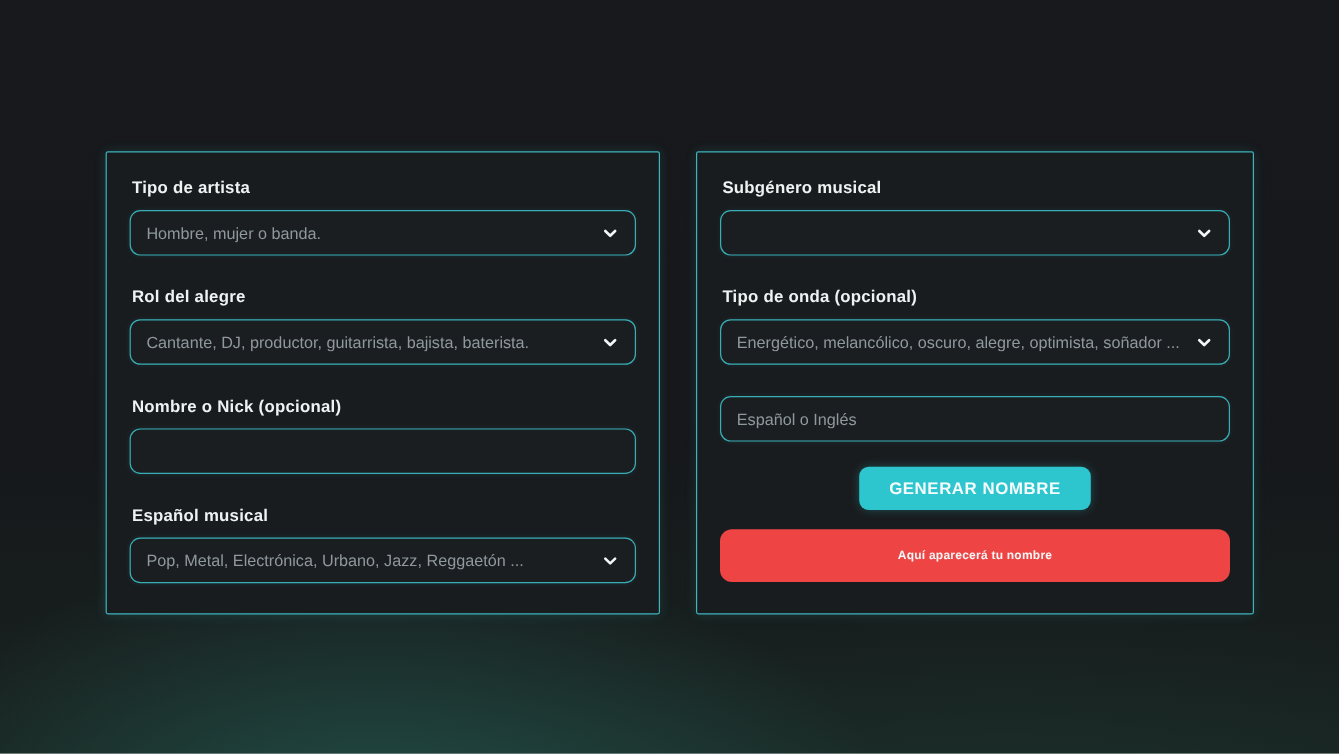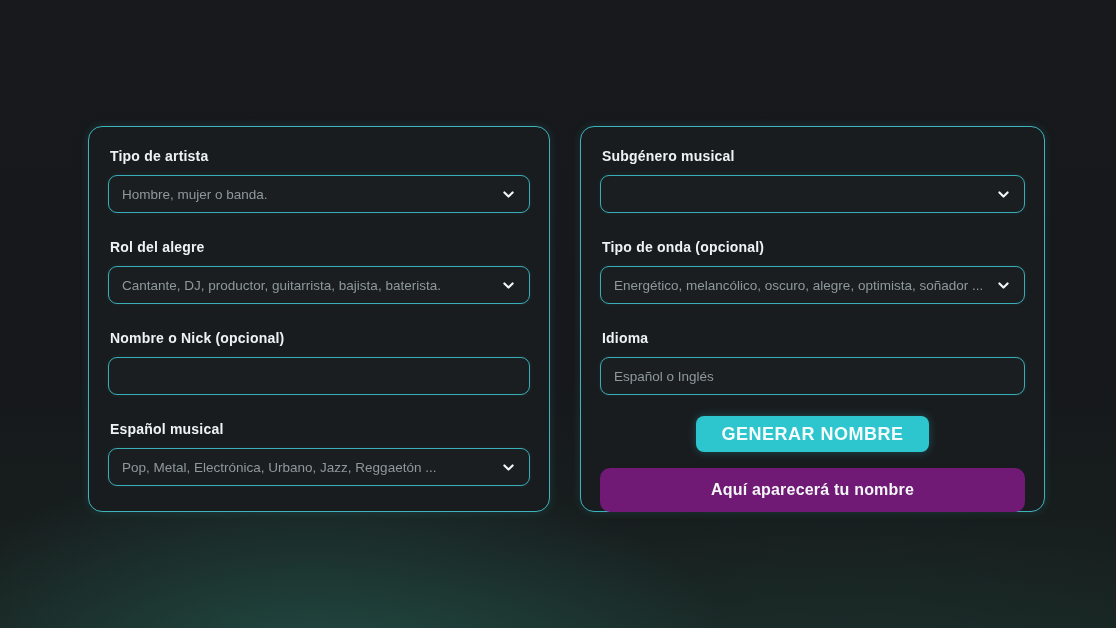--- a/index.html
+++ b/index.html
@@ -16,21 +16,21 @@
       radial-gradient(70% 45% at 75% 112%, rgba(36, 86, 80, 0.28), rgba(36,86,80,0) 70%),
       linear-gradient(180deg, #17191c 0%, #16181b 60%, #18221f 100%);
     font-family: "Liberation Sans", sans-serif;
   }
   .panel {
     position: absolute;
     top: 126px;
     height: 386px;
     background: #191c1f;
     border: 1.5px solid #3db4bc;
-    border-radius: 14px;
+    border-radius: 2px;
     box-shadow: 0 0 10px rgba(61, 190, 199, 0.16);
     padding: 21px 19px;
     box-sizing: border-box;
   }
   .panel-left  { left: 88px;  width: 462px; }
   .panel-right { left: 580px; width: 465px; }
 
   .group + .group { margin-top: 26px; }
 
   .field-label {
@@ -82,37 +82,37 @@
   .generate-btn {
     display: block;
     margin: 21px auto 0;
     height: 36px;
     background: #2ec6ce;
     color: #f6fcfd;
     border: none;
     border-radius: 8px;
     font-family: "Liberation Sans", sans-serif;
     font-weight: 700;
-    font-size: 18px;
+    font-size: 14px;
     letter-spacing: 0.5px;
     padding: 0 25px;
     cursor: pointer;
     box-shadow: 0 0 8px rgba(46, 198, 206, 0.30);
   }
   .result-box {
     margin-top: 16px;
     height: 44px;
-    background: #701a75;
+    background: #ef4444;
     border-radius: 10px;
     display: flex;
     align-items: center;
     justify-content: center;
     color: #f3f6f7;
     font-weight: 700;
-    font-size: 16px;
+    font-size: 10px;
     letter-spacing: 0.2px;
   }
 </style>
 </head>
 <body>
 
 <div class="panel panel-left">
 
   <div class="group">
     <div class="field-label">Tipo de artista</div>
@@ -179,21 +179,20 @@
       <span class="ph">Energético, melancólico, oscuro, alegre, optimista, soñador ...</span>
       <span class="chevron">
         <svg width="15" height="15" viewBox="0 0 15 15">
             <path d="M3.4 5.5l4.1 4 4.1-4" fill="none" stroke="#f2f5f6" stroke-width="2.2" stroke-linecap="round" stroke-linejoin="round"></path>
           </svg>
       </span>
     </div>
   </div>
 
   <div class="group">
-    <div class="field-label">Idioma</div>
     <div class="control">
       <input type="text" placeholder="Español o Inglés" style="">
     </div>
   </div>
 
   <button class="generate-btn">GENERAR NOMBRE</button>
 
   <div class="result-box">Aquí aparecerá tu nombre</div>
 
 </div>

